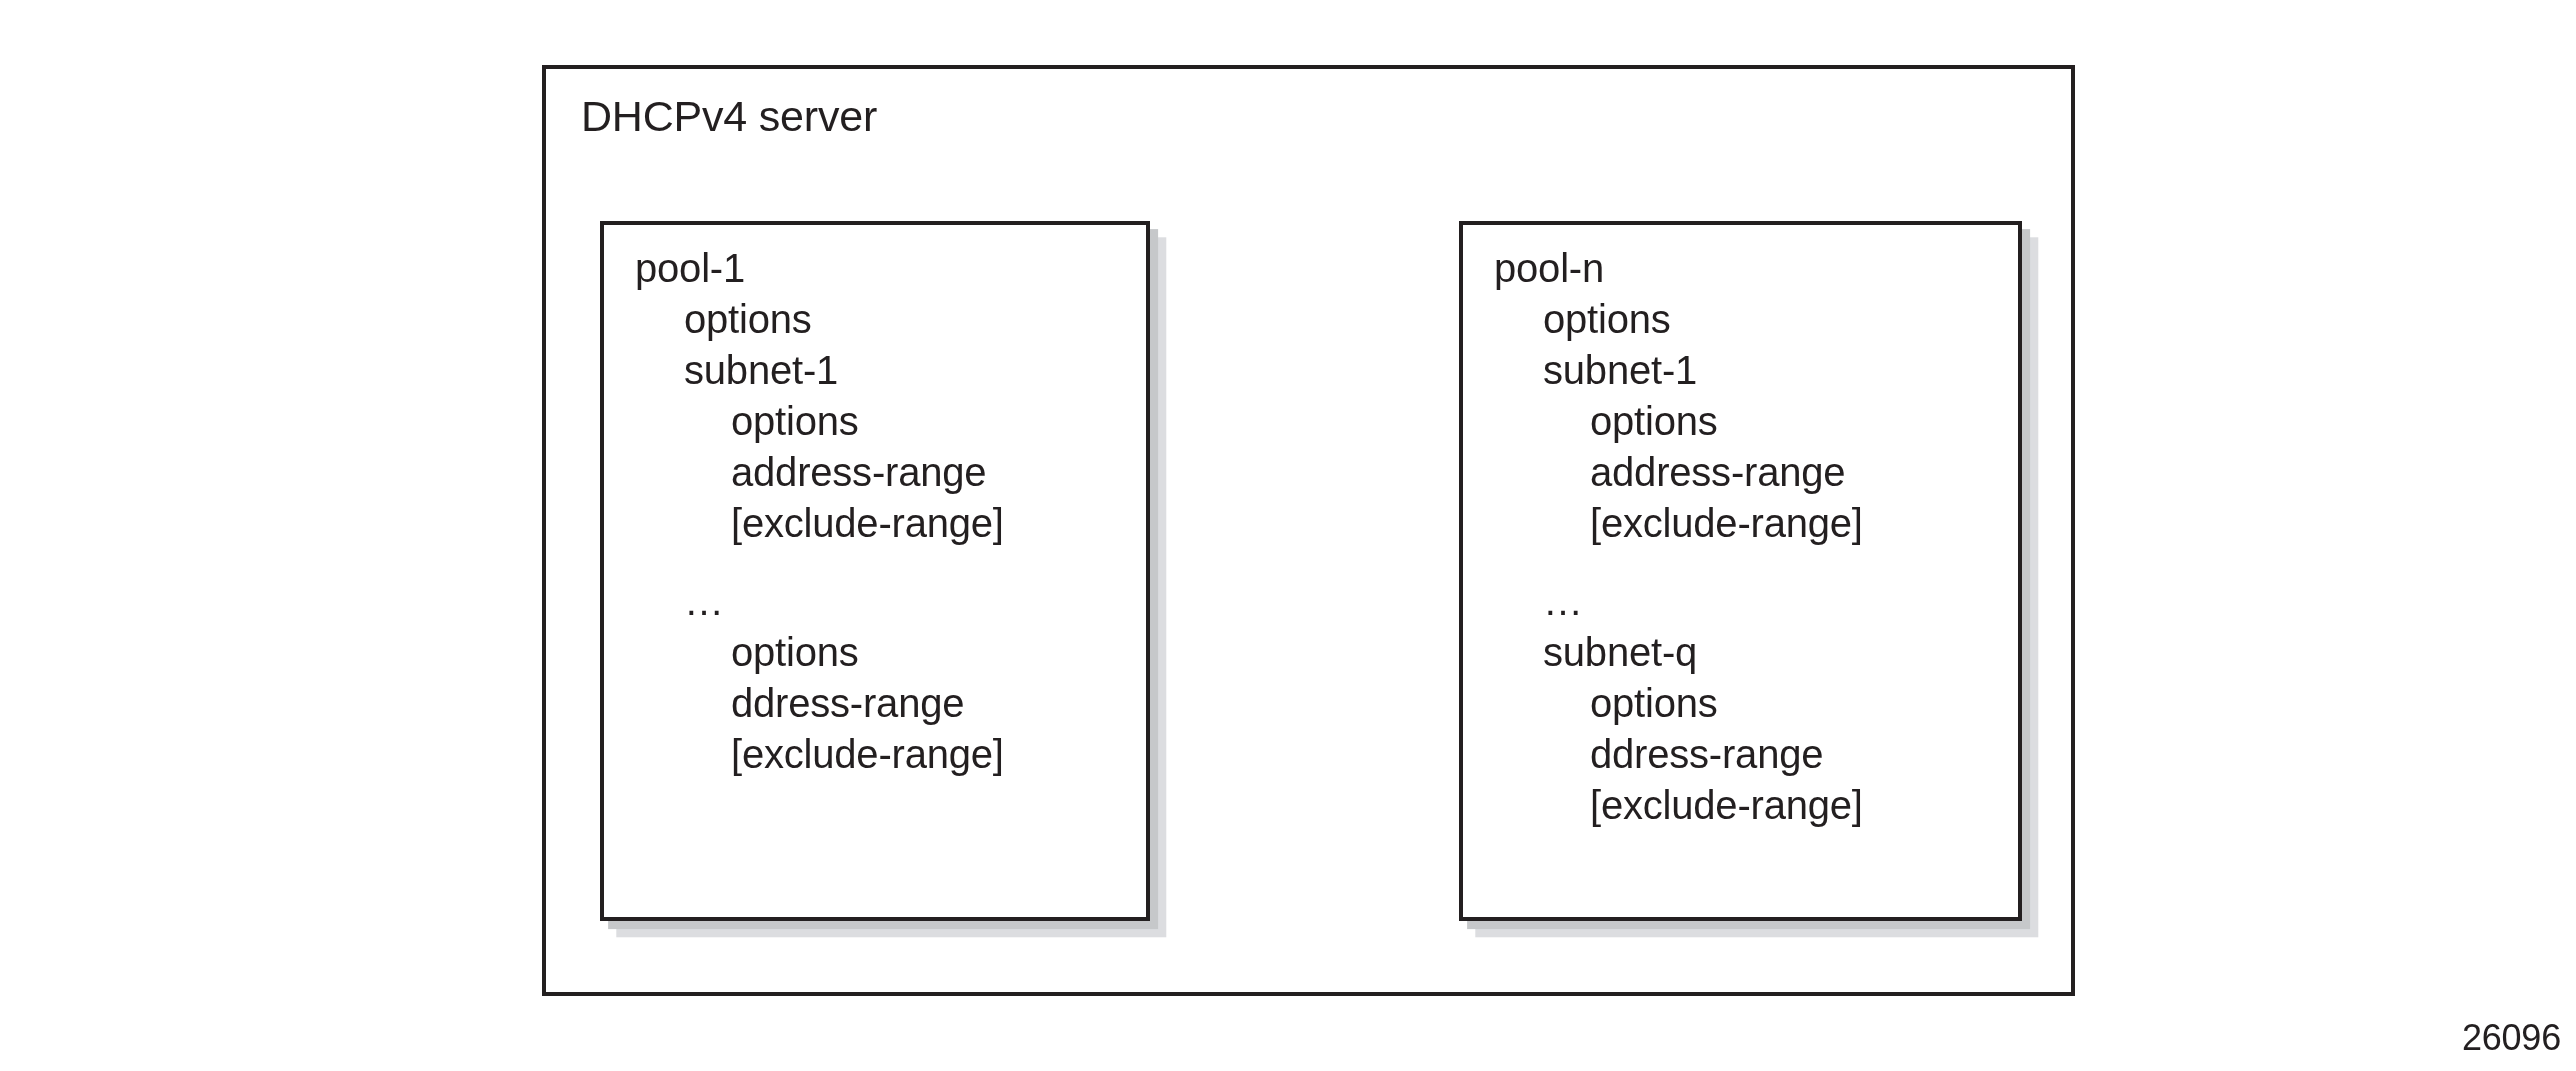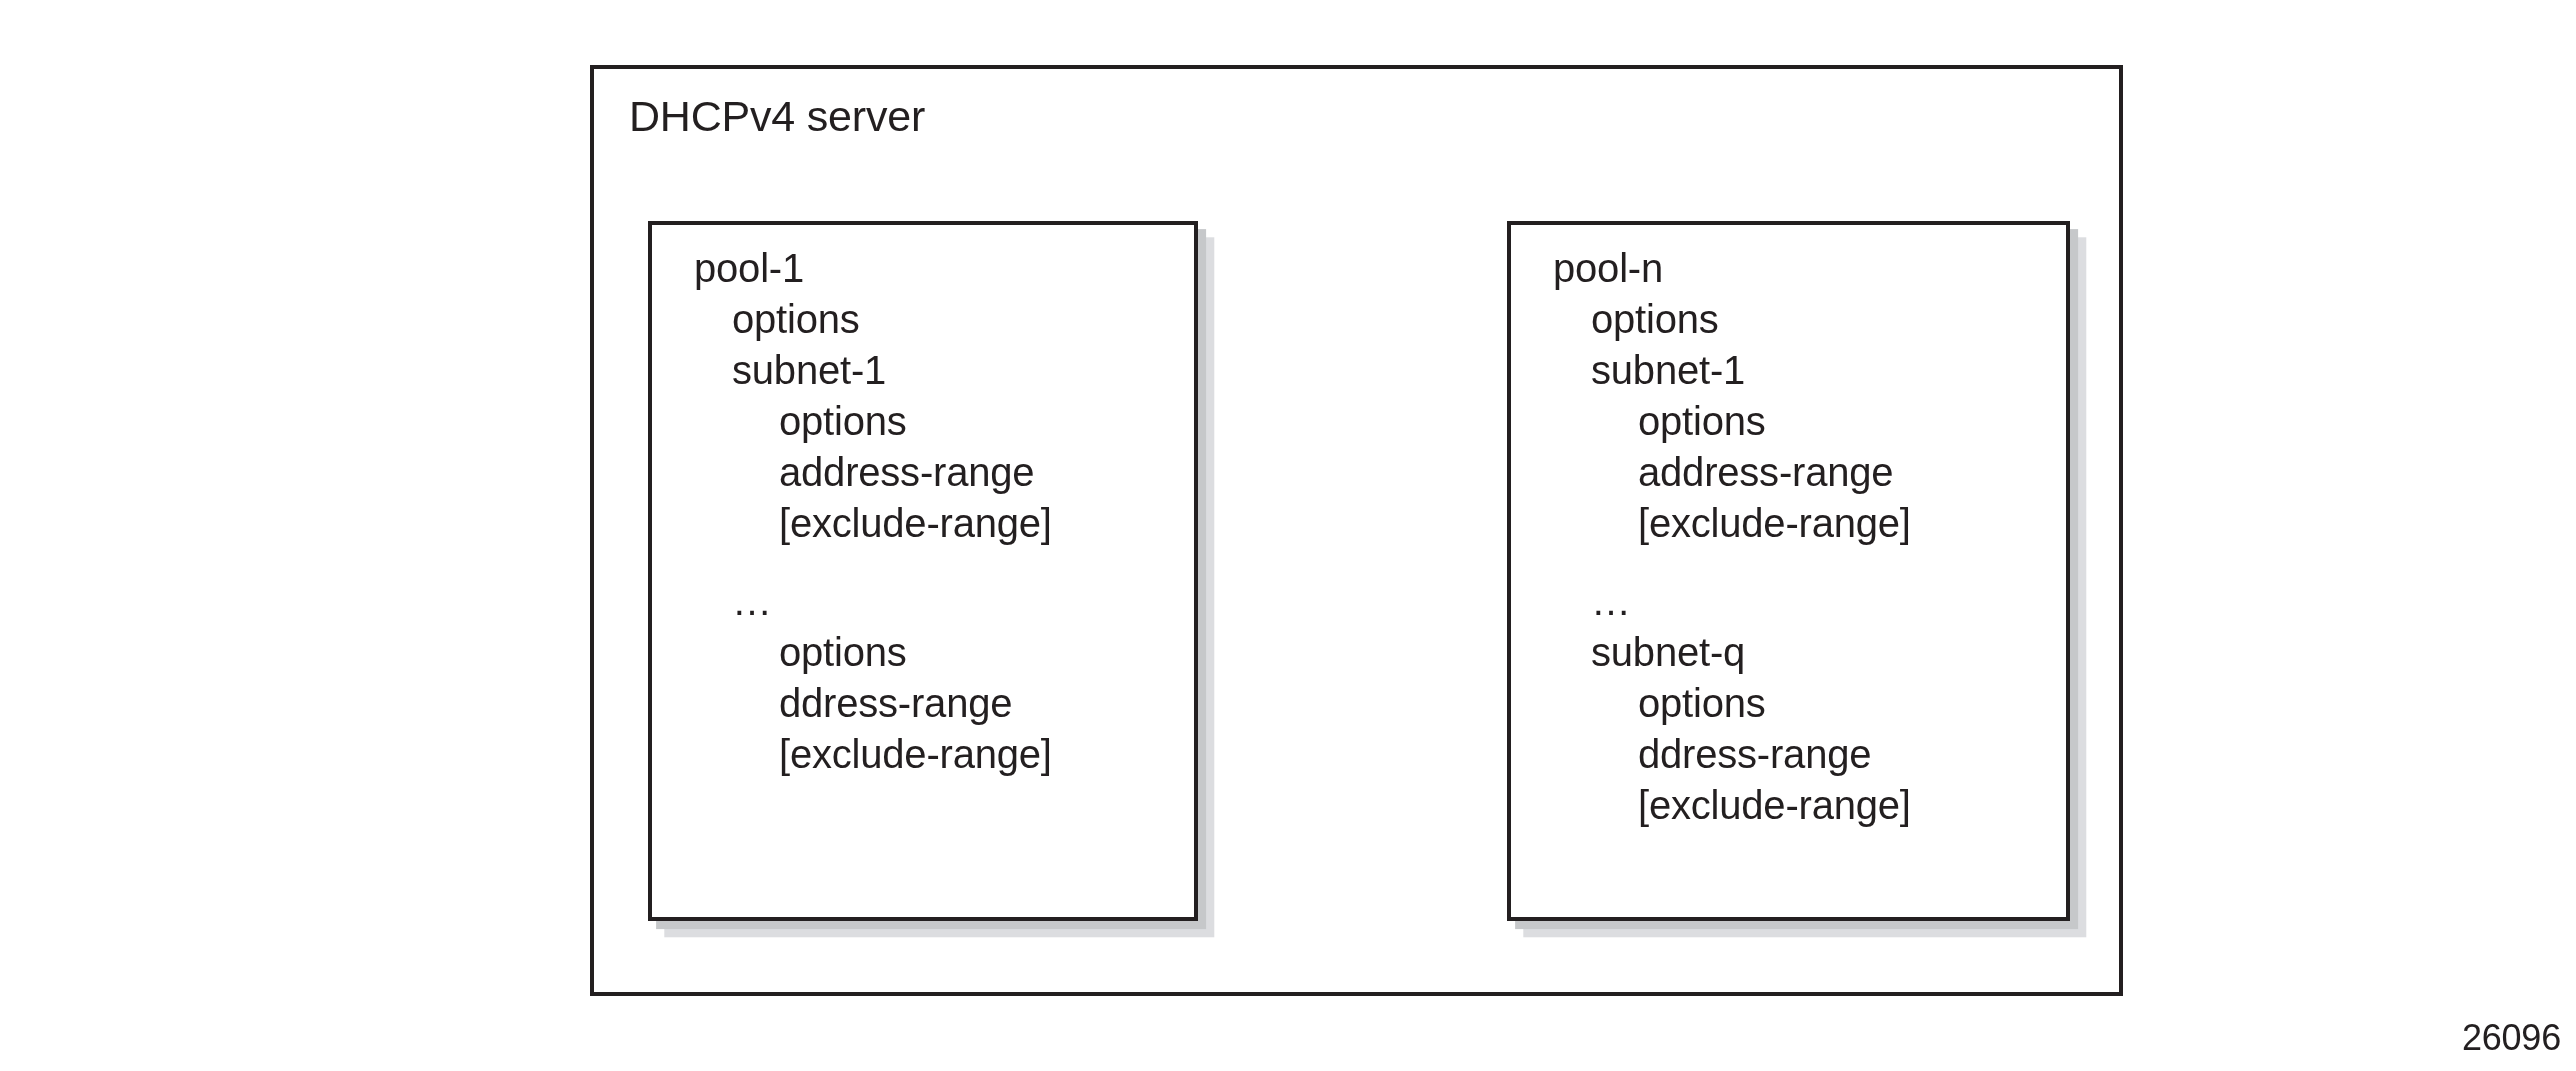--- a/index.html
+++ b/index.html
@@ -19,21 +19,20 @@
   
   #server-frame {
     position: absolute;
     left: 542px;
     top: 65px;
     width: 1533px;
     height: 931px;
     border: 4.5px solid #231f20;
     box-sizing: border-box;
     background: #ffffff;
-    margin-left: 48px;
   }
 
   #server-title {
     position: absolute;
     left: 35px;
     top: 22px;
     font-size: 43px;
     line-height: 51px;
     letter-spacing: -0.2px;
     white-space: nowrap;
@@ -61,21 +60,21 @@
     width: 100%;
   }
 
   .pool-line {
     font-size: 40px;
     line-height: 51px;
     height: 51px;
     white-space: nowrap;
     letter-spacing: -0.2px;
   }
-  .pool-line.lvl-0 { padding-left: 42px;  }
+  .pool-line.lvl-0 { padding-left: 31px;  }
   .pool-line.lvl-1 { padding-left: 80px;  }
   .pool-line.lvl-2 { padding-left: 127px; }
 
   
   .pool-line.spaced { margin-top: 27px; }
 
   
   #pool-separator-ellipsis {
     position: absolute;
     left: 1324px;

